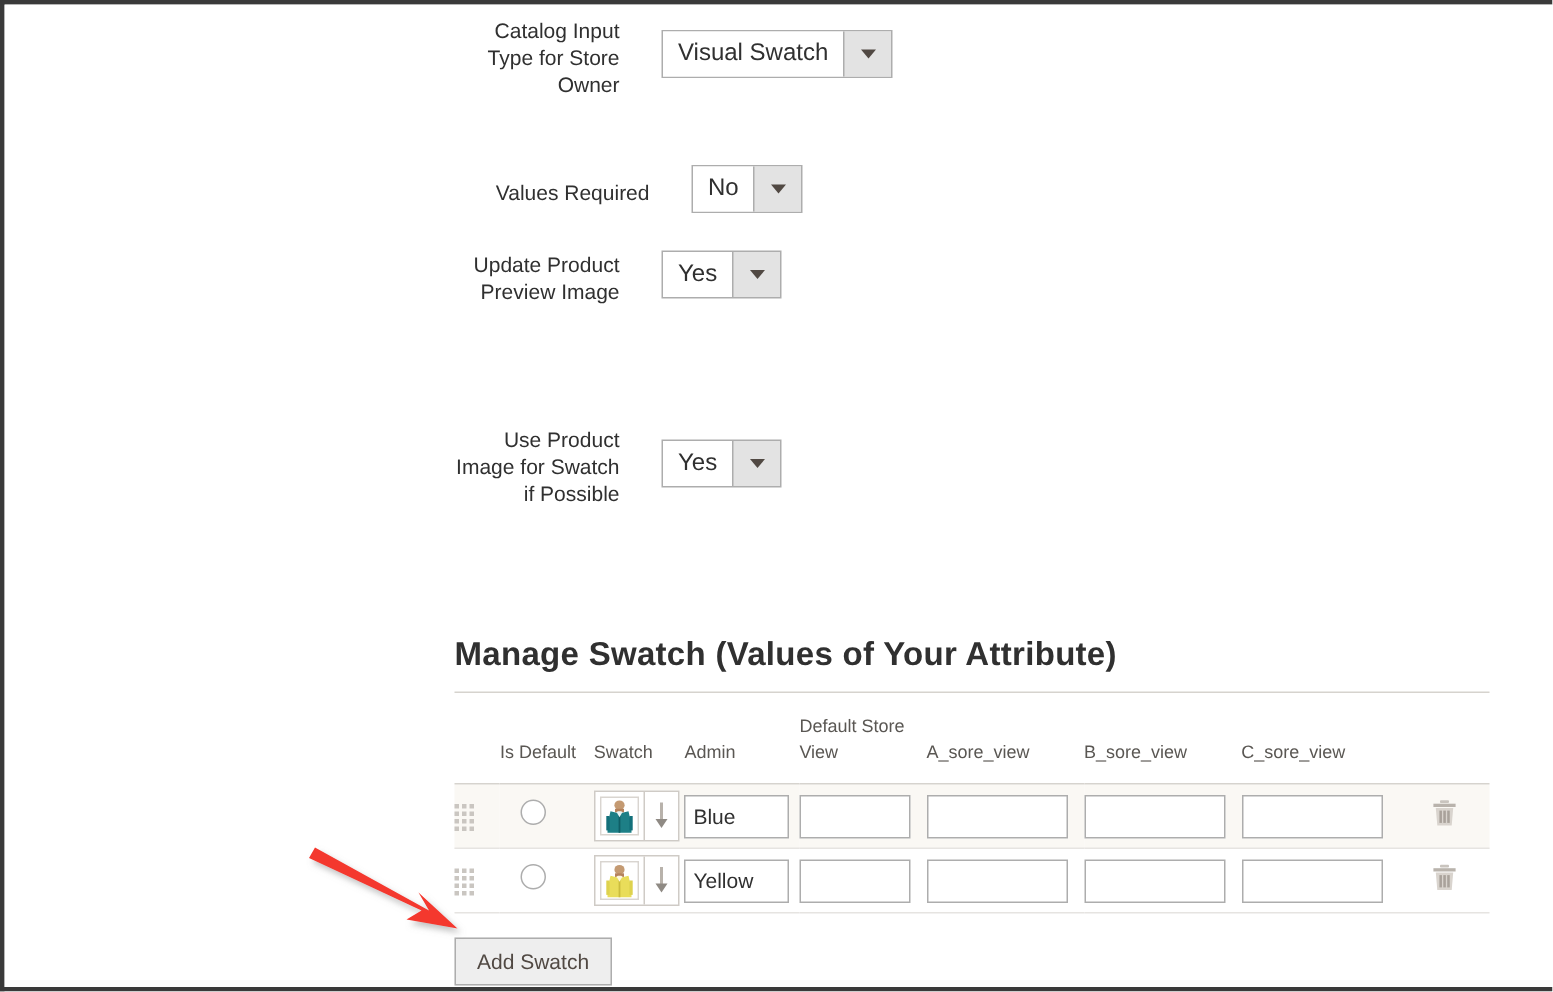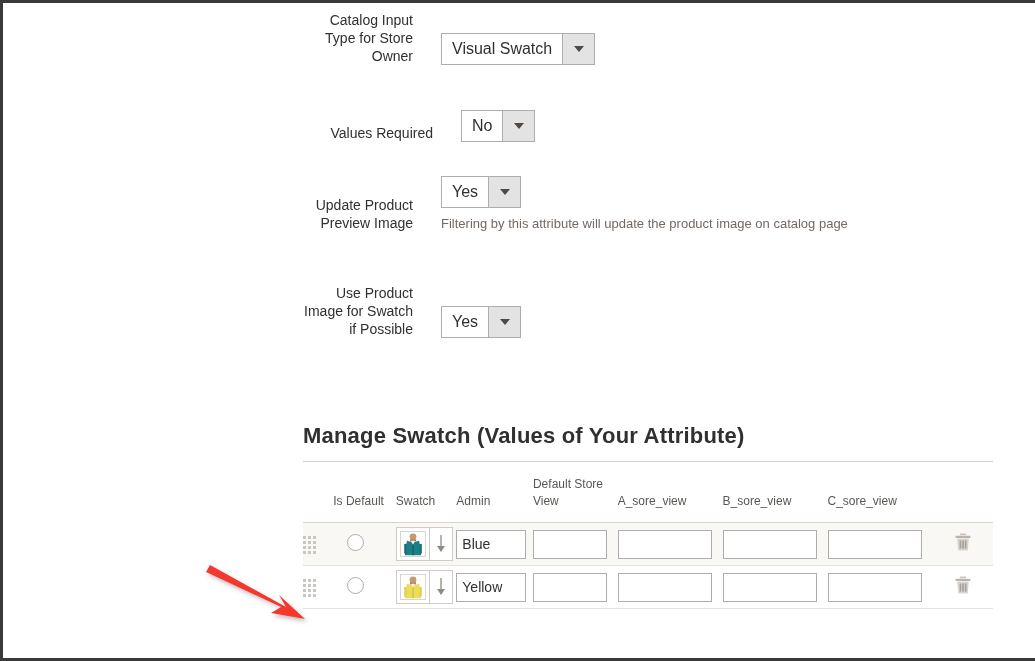--- a/index.html
+++ b/index.html
@@ -24,21 +24,21 @@
   #page {
     position:absolute;
     left:0; top:0; right:0; bottom:0;
     background:#ffffff;
   }
 
   
   .form-row {
     position:absolute;
     display:flex;
-    align-items:flex-end;
+    align-items:center;
   }
   .field-label {
     width:110px;
     text-align:right;
     color:#303030;
     font-size:14px;
     line-height:18px;
     font-weight:400;
     padding-top:4px;
     white-space:normal;
@@ -232,30 +232,29 @@
     <div class="field-ctl">
       <div class="msel">
         <span class="msel-val">No</span>
         <span class="msel-btn">
               <i></i>
             </span>
       </div>
     </div>
   </div>
 
-  <div class="form-row" style="left:300px; top:173px;">
+  <div class="form-row" style="left:300px; top:160px;">
     <div class="field-label">Update Product Preview Image</div>
     <div class="field-ctl">
       <div class="msel">
         <span class="msel-val">Yes</span>
         <span class="msel-btn">
               <i></i>
             </span>
       </div>
-      <div class="helper">Filtering by this attribute will update the product image on catalog page</div>
     </div>
   </div>
 
   <div class="form-row" style="left:300px; top:277px;">
     <div class="field-label">Use Product Image for Swatch if Possible</div>
     <div class="field-ctl">
       <div class="msel">
         <span class="msel-val">Yes</span>
         <span class="msel-btn">
               <i></i>
@@ -433,20 +432,21 @@
                 <rect x="8.2" y="8.4" width="1.7" height="8.2" fill="#a9a29b"></rect>
                 <rect x="10.8" y="8.4" width="1.7" height="8.2" fill="#a9a29b"></rect>
               </svg>
             </button>
           </td>
         </tr>
       </tbody>
     </table>
   </div>
 
+  <button id="add-swatch">Add Swatch</button>
 
   <svg id="annot-arrow" viewBox="0 0 130 80">
     <defs>
       <filter id="ashadow" x="-30%" y="-30%" width="180%" height="180%">
         <feDropShadow dx="2.5" dy="3" stdDeviation="2.2" flood-color="#8a8a8a" flood-opacity="0.55"></feDropShadow>
       </filter>
     </defs>
     <g filter="url(#ashadow)">
       <path d="M17 14 L93 56 L86 44 L112 68 L78 62 L88 56 L13 21 Z" fill="#f4372d"></path>
     </g>

